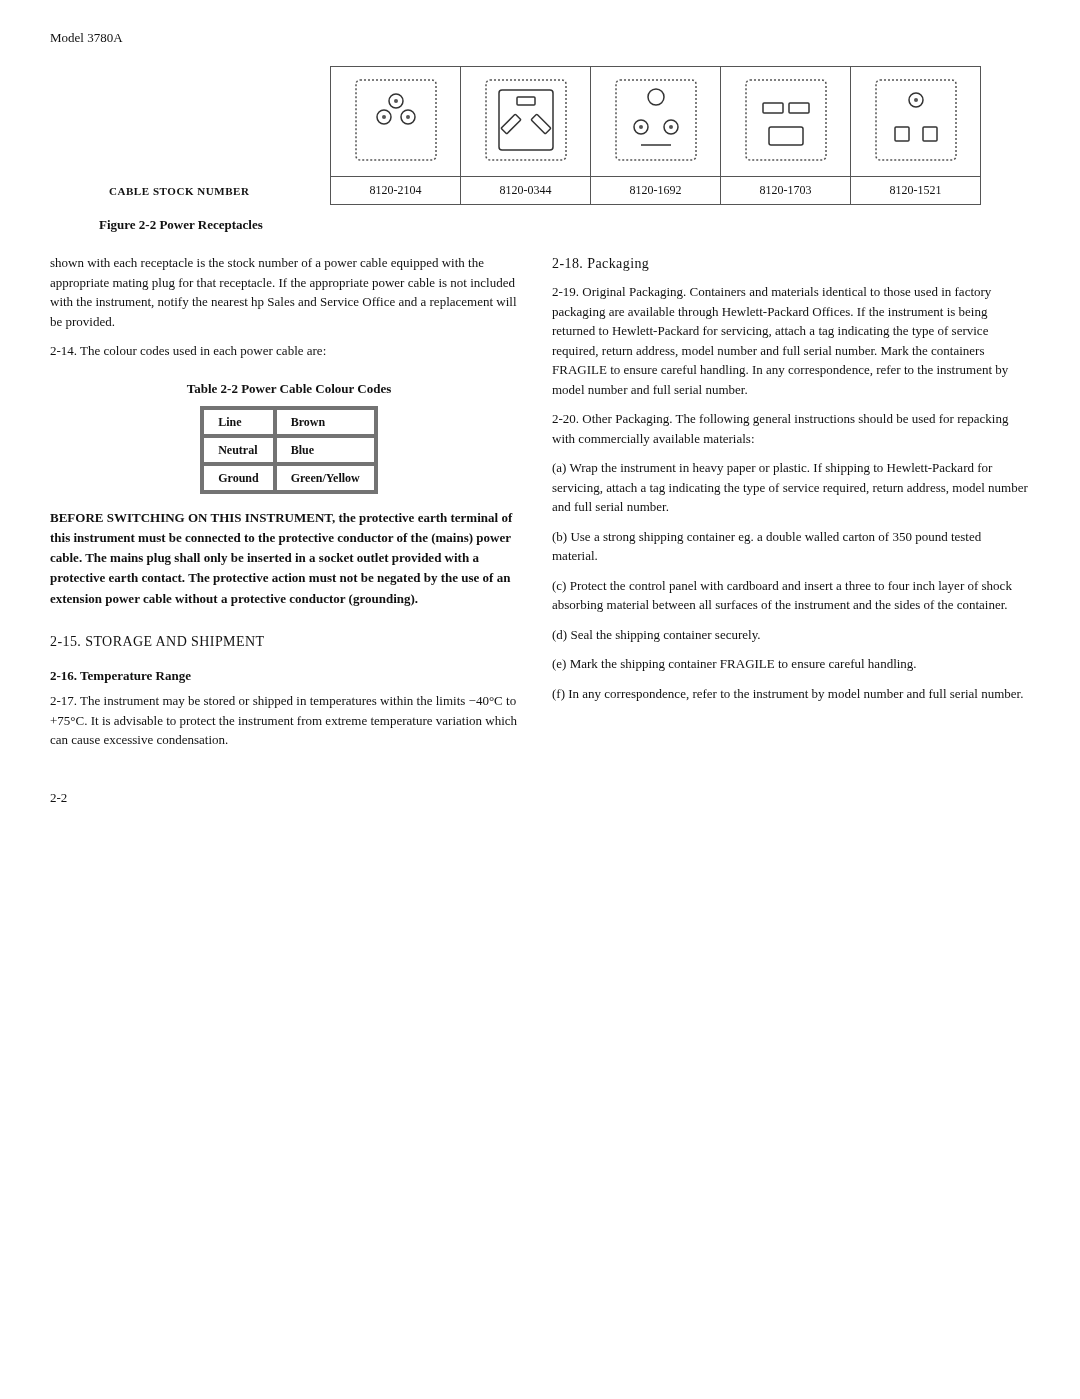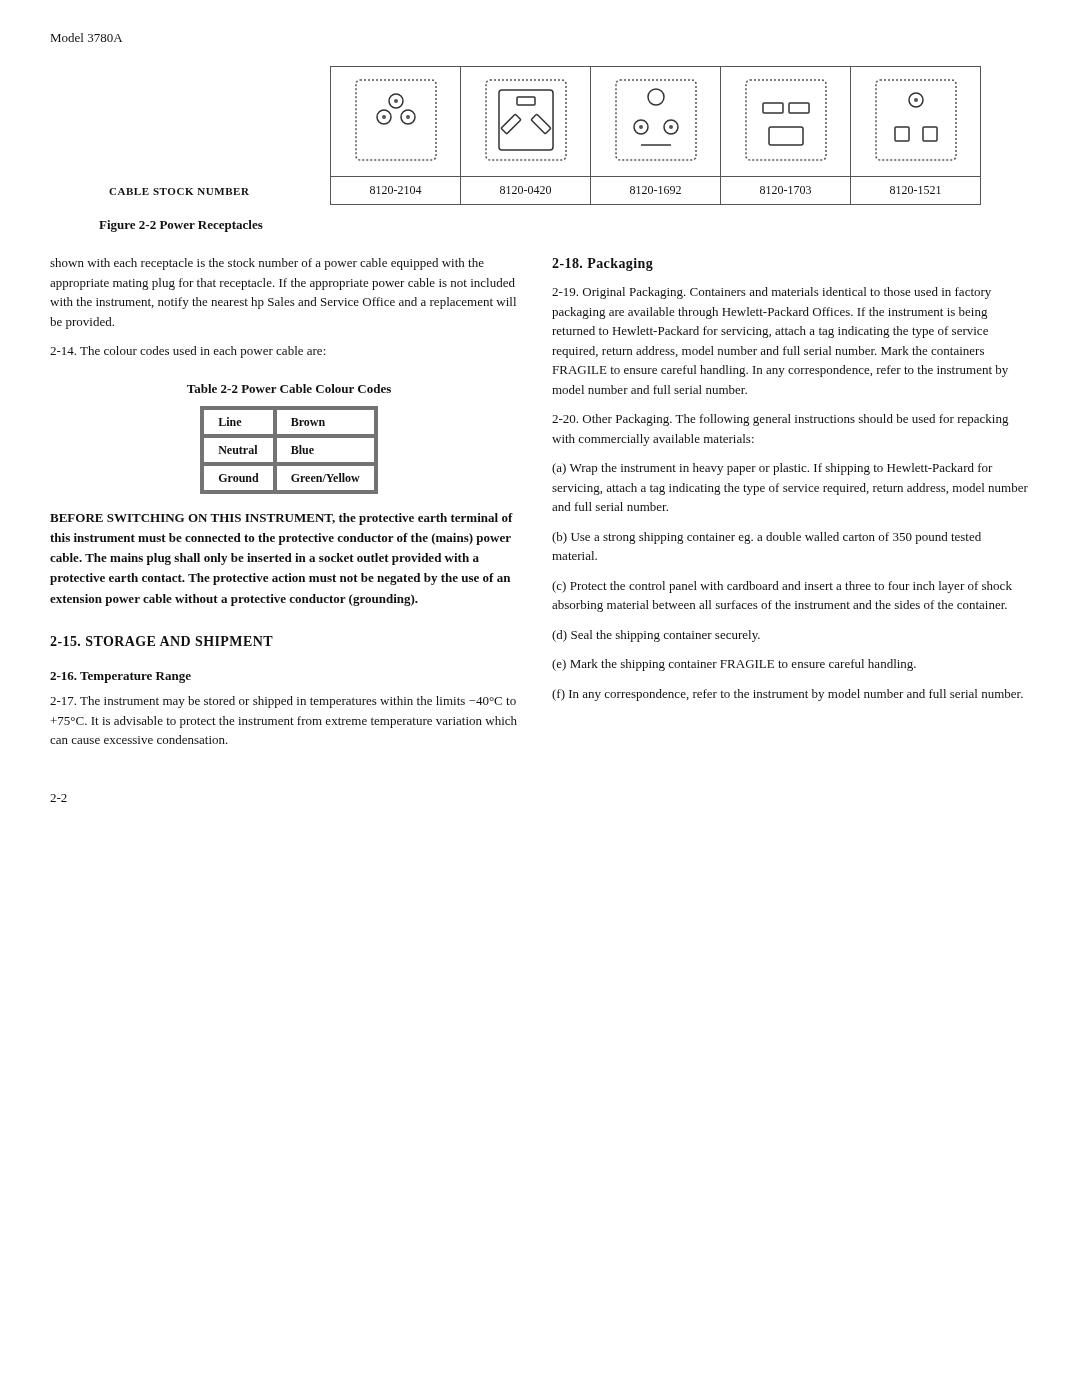--- a/index.html
+++ b/index.html
@@ -103,21 +103,21 @@
       letter-spacing: 0.08em;
     }
     .warning-text {
       font-size: 13px;
       font-weight: bold;
       line-height: 1.55;
       margin-bottom: 18px;
     }
     
     .section-heading {
-      font-weight: bold;
+      font-weight: normal;
       font-size: 14px;
       margin: 22px 0 8px 0;
       letter-spacing: 0.03em;
     }
     .subsection-heading {
       font-weight: bold;
       font-size: 13px;
       margin: 14px 0 6px 0;
     }
     .right-col .section-heading {
@@ -208,21 +208,21 @@
           <circle cx="45" cy="25" r="2" fill="#555"></circle>
 
           <rect x="24" y="52" width="14" height="14" rx="1" fill="none" stroke="#333" stroke-width="1.5"></rect>
           <rect x="52" y="52" width="14" height="14" rx="1" fill="none" stroke="#333" stroke-width="1.5"></rect>
         </svg>
       </td>
     </tr>
     <tr>
       <td class="label-cell">CABLE STOCK NUMBER</td>
       <td class="stock-num-cell">8120-2104</td>
-      <td class="stock-num-cell">8120-0420</td>
+      <td class="stock-num-cell">8120-0344</td>
       <td class="stock-num-cell">8120-1692</td>
       <td class="stock-num-cell">8120-1703</td>
       <td class="stock-num-cell">8120-1521</td>
     </tr>
   </tbody>
     </table>
 
   <div class="figure-caption">Figure 2-2  Power Receptacles</div>
 </div>
 

